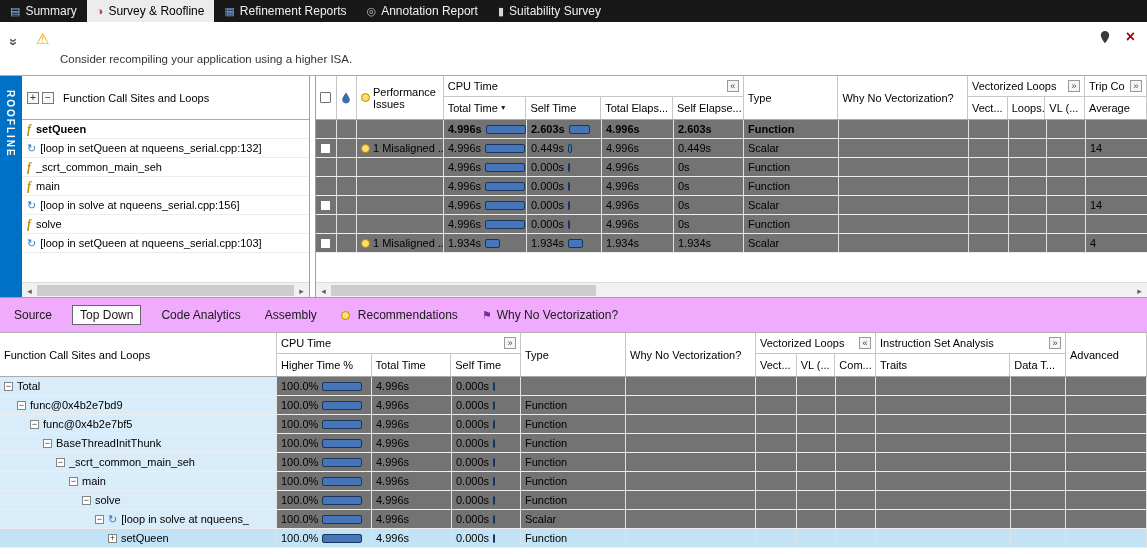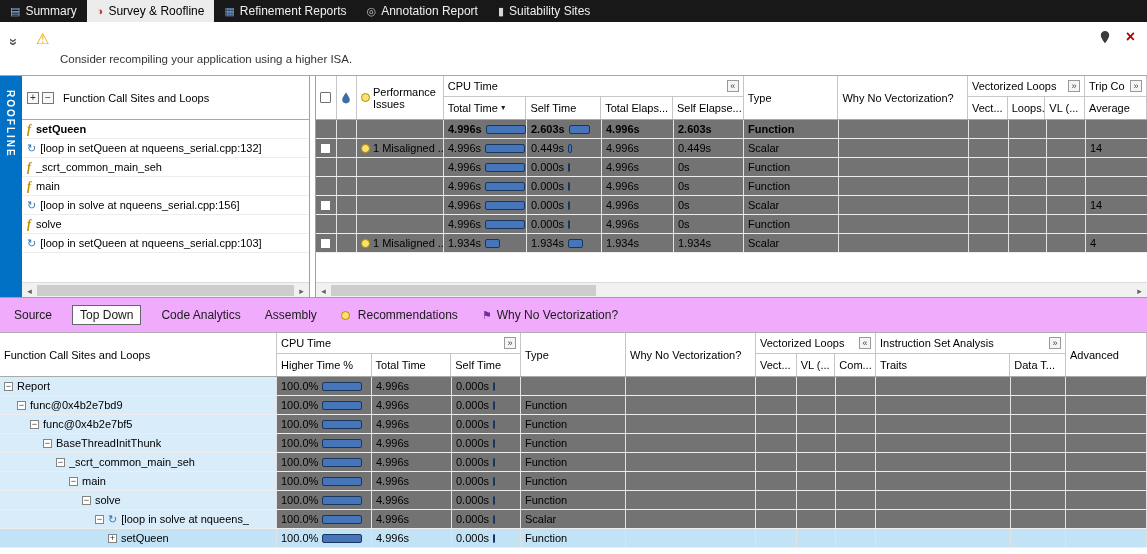--- a/index.html
+++ b/index.html
@@ -102,21 +102,21 @@
     <div class="ttab">
       <span class="ticon ic-tab_refinement">▦</span>
       <span class="tlabel">Refinement Reports</span>
     </div>
     <div class="ttab">
       <span class="ticon ic-tab_annotation">◎</span>
       <span class="tlabel">Annotation Report</span>
     </div>
     <div class="ttab">
       <span class="ticon ic-tab_suitability">▮</span>
-      <span class="tlabel">Suitability Sites</span>
+      <span class="tlabel">Suitability Survey</span>
     </div>
   </div>
 
 <div class="warning">
   <span class="wchev">»</span>
   <span class="wicon">⚠</span>
   <div class="wsub">Consider recompiling your application using a higher ISA.</div>
   <svg class="wpin" width="12" height="14" viewBox="0 0 12 14">
     <path d="M6 1a4.2 4.2 0 0 1 4.2 4.2c0 3-4.2 8-4.2 8s-4.2-5-4.2-8A4.2 4.2 0 0 1 6 1z" fill="#3a3a3a"></path>
   </svg>
@@ -541,21 +541,21 @@
       </div>
     </div>
     <div class="hspan" style="width:81px;">
         <span>Advanced</span>
       </div>
   </div>
   <div class="tdrows" id="topdown-rows">
       <div class="tdrow">
         <div class="cell tdtree" style="width: 277px; padding-left: 4px;">
           <span class="exp">−</span>
-          <span class="tlab">Report</span>
+          <span class="tlab">Total</span>
         </div>
         <div class="cell" style="width: 95px;">
           <span>100.0%</span>
           <span class="bar" style="width: 40px;"></span>
         </div>
         <div class="cell" style="width: 80px;">
           <span>4.996s</span>
         </div>
         <div class="cell" style="width: 69px;">
           <span>0.000s</span>

